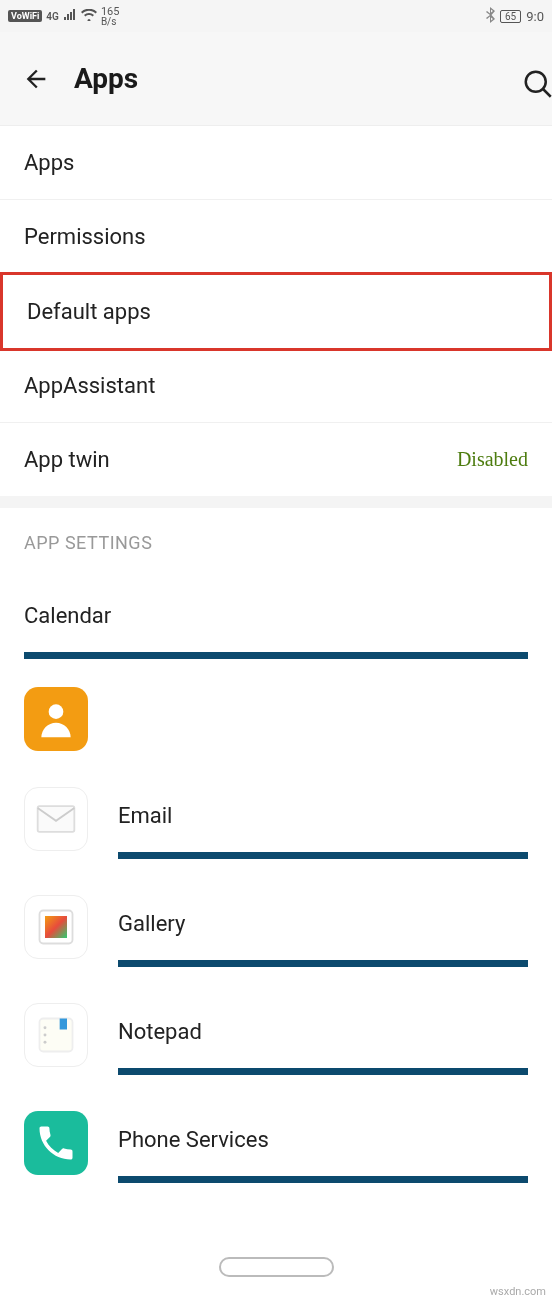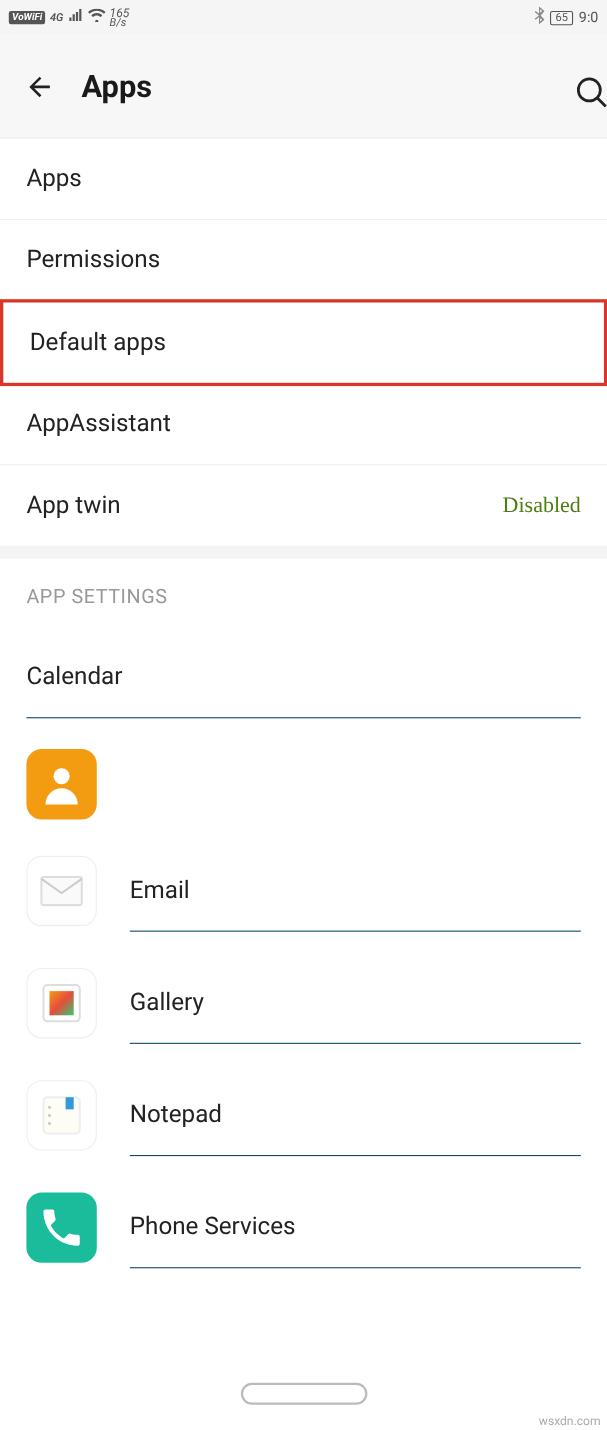--- a/index.html
+++ b/index.html
@@ -22,21 +22,20 @@
       justify-content: space-between;
       align-items: center;
       padding: 0 8px;
       font-size: 13px;
       color: #555;
     }
     .status-left {
       display: flex;
       align-items: center;
       gap: 4px;
-      font-style: italic;
     }
     .vowifi-badge {
       background: #555;
       color: #fff;
       font-size: 9px;
       font-weight: bold;
       padding: 1px 3px;
       border-radius: 2px;
     }
     .status-4g {
@@ -135,21 +134,21 @@
       display: flex;
       align-items: center;
       justify-content: center;
       font-size: 30px;
       font-weight: 300;
       color: #fff;
       flex-shrink: 0;
     }
     .app-label-wrap {
       flex: 1;
-      border-bottom: 1px solid #0c4a6e;
+      border-bottom: 7px solid #0c4a6e;
       padding: 24px 0;
       font-size: 22px;
       color: #222;
     }
     .app-item:last-child .app-label-wrap {
       border-bottom: none;
     }
     .icon-calendar { background: #e74c3c; }
     .icon-contacts { background: #f39c12; }
     .icon-email { background: #fff; border: 1px solid #eee; }

